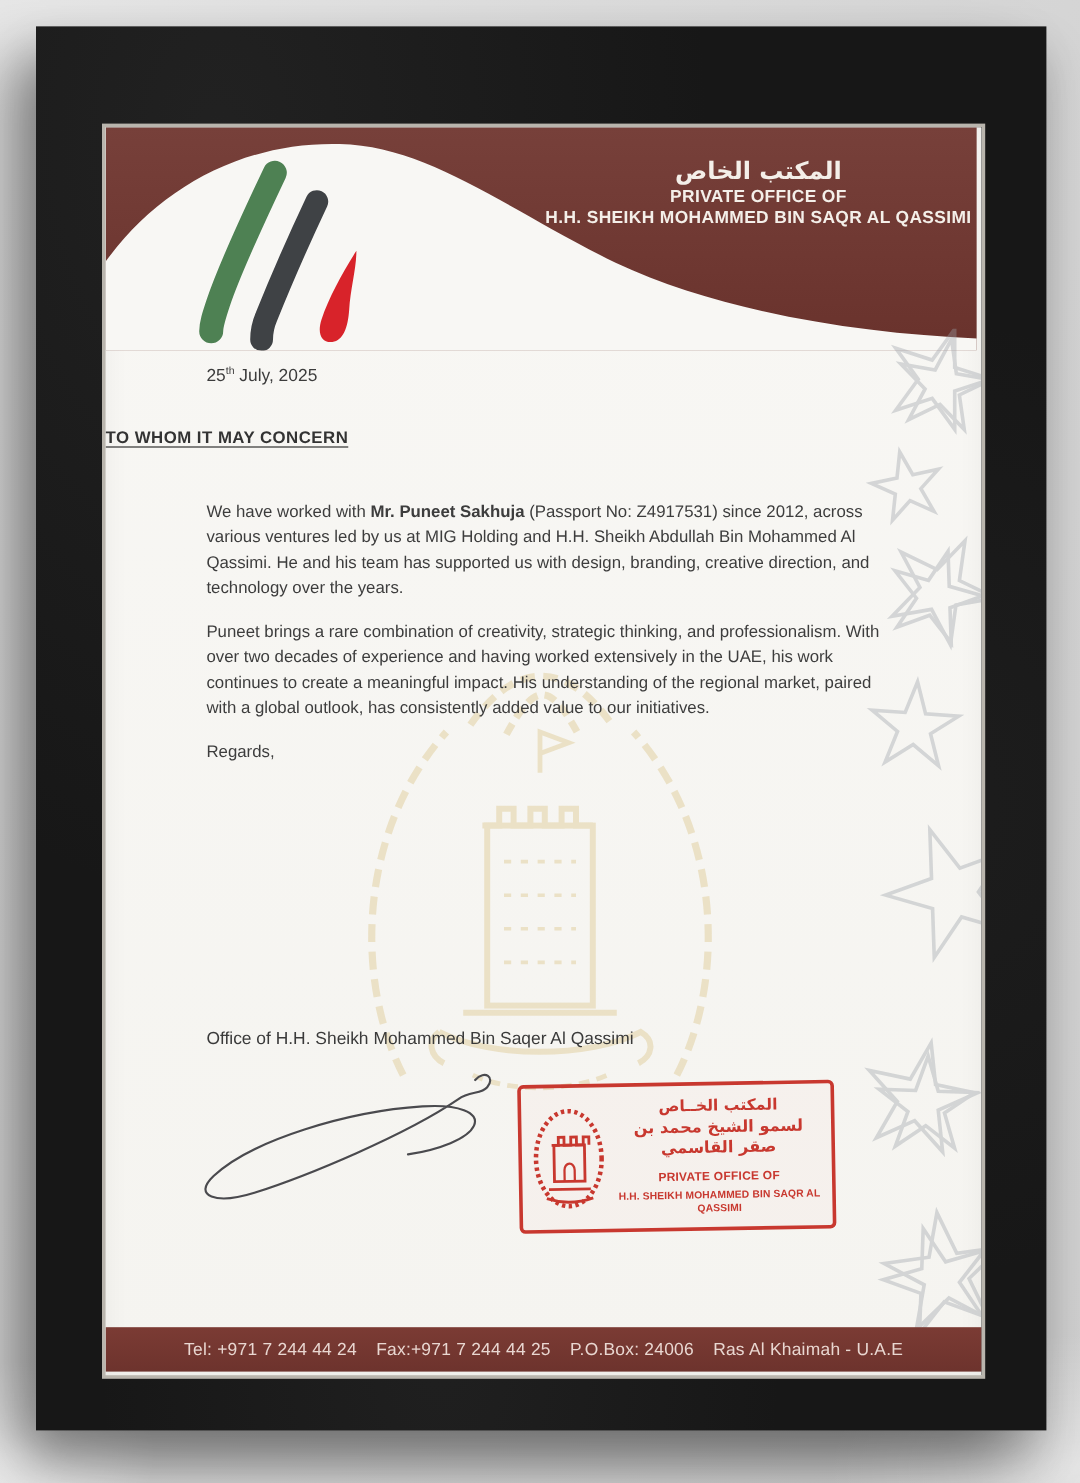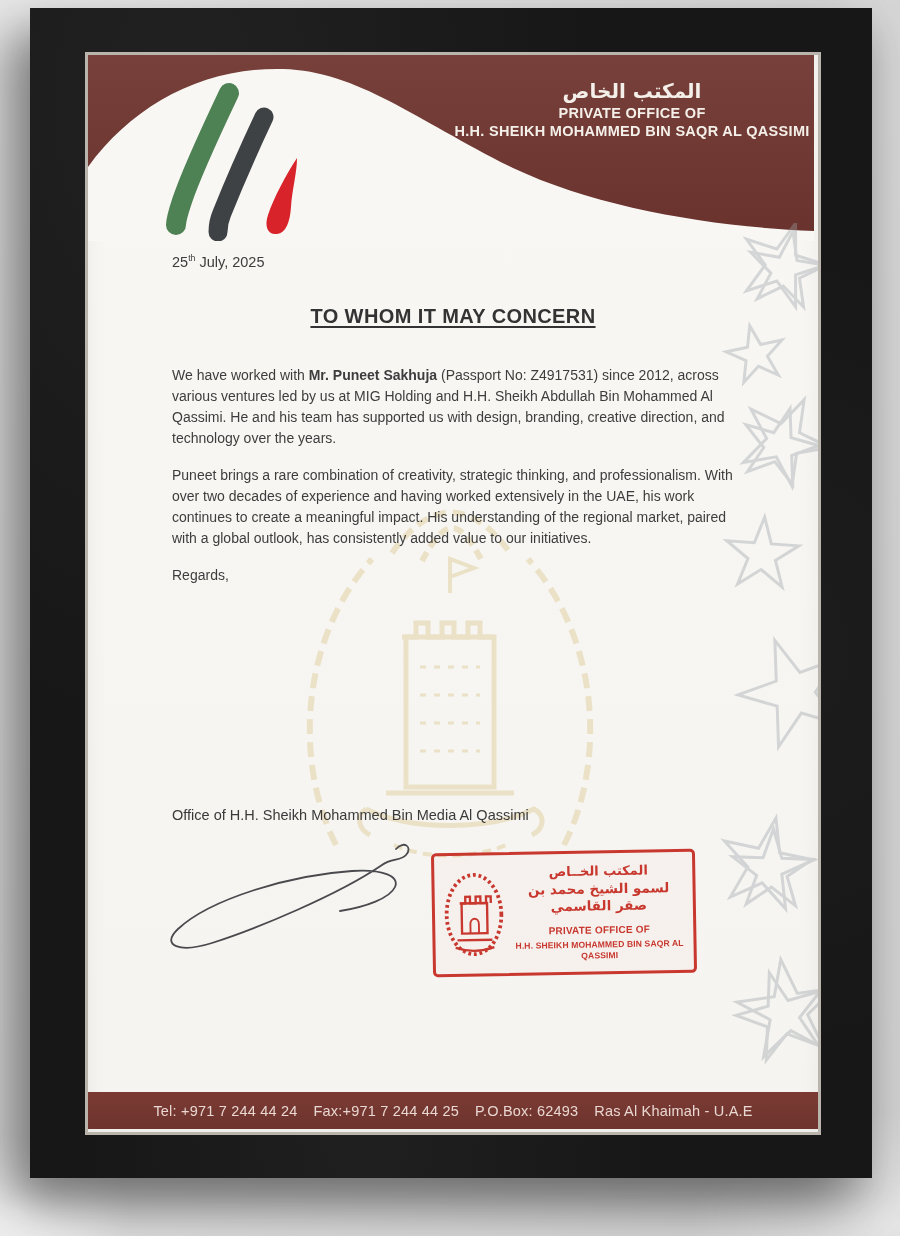--- a/index.html
+++ b/index.html
@@ -5,23 +5,23 @@
   html,body{margin:0;padding:0;}
   body{
     width:900px;height:1236px;overflow:hidden;position:relative;
     font-family:"Liberation Sans",sans-serif;
     background:
       radial-gradient(160px 110px at 2% 98%, rgba(255,255,255,.8), rgba(255,255,255,0) 70%),
       radial-gradient(300px 160px at 100% 99%, rgba(255,255,255,.45), rgba(255,255,255,0) 70%),
       linear-gradient(105deg,#e7e7e7 0%,#dcdcdc 40%,#cfcfcf 100%);
   }
   .frame{
-    position:absolute;left:30px;top:8px;width:842px;height:1170px;
+    position:absolute;left:30px;top:22px;width:842px;height:1170px;
     box-sizing:border-box;
-    padding:47px 54px 46px 58px;
+    padding:84px 54px 46px 58px;
     background:
       radial-gradient(at 18% 8%, rgba(75,75,75,.20), transparent 42%),
       radial-gradient(at 82% 55%, rgba(64,64,64,.16), transparent 45%),
       radial-gradient(at 40% 92%, rgba(85,85,85,.14), transparent 40%),
       #171717;
     box-shadow:-30px 28px 48px rgba(0,0,0,.35), 0 22px 36px rgba(0,0,0,.22);
   }
   .paper{
     position:relative;width:100%;height:100%;
     background:linear-gradient(180deg,#f8f7f4 0%,#f5f4f0 100%);
@@ -32,22 +32,22 @@
   .header-text{
     position:absolute;top:24px;right:8px;width:356px;text-align:center;
     color:#f4efe9;line-height:1.25;
   }
   .header-text .ar1{font-family:"DejaVu Sans",sans-serif;font-size:20px;font-weight:bold;}
   .header-text .ar2{font-family:"DejaVu Sans",sans-serif;font-size:19px;font-weight:bold;margin-top:2px;margin-bottom:12px;}
   .header-text .en{font-size:14.5px;font-weight:bold;letter-spacing:.3px;}
   .date-line{position:absolute;top:198px;left:84px;font-size:14.5px;color:#3c3c3c;text-align:right;}
   .date-line sup{font-size:.6em;}
   .letter-title{
-    position:absolute;top:250px;left:0;right:0;text-align:center;
-    font-size:20px;font-weight:bold;color:#333;letter-spacing:.4px;
+    position:absolute;top:250px;left:0;right:0;text-align:left;
+    font-size:14px;font-weight:bold;color:#333;letter-spacing:.4px;
     text-decoration:underline;text-underline-offset:3px;
   }
   .body-copy{position:absolute;top:310px;left:84px;width:580px;color:#3d3d3d;}
   .body-copy p{margin:0 0 16px 0;font-size:14px;line-height:21px;}
   .body-copy .bold{font-weight:bold;}
   .office-line{position:absolute;top:752px;left:84px;font-size:14.5px;color:#3a3a3a;}
   .signature{position:absolute;left:40px;top:778px;}
   .stamp{
     position:absolute;left:344px;top:796px;width:264px;height:124px;
     box-sizing:border-box;border:3px solid #c8382f;border-radius:5px;
@@ -136,21 +136,21 @@
     </div>
 
     <div class="letter-title">TO WHOM IT MAY CONCERN</div>
 
     <div class="body-copy">
       <p><span>We have worked with </span><span class="bold">Mr. Puneet Sakhuja</span><span> (Passport No: Z4917531) since 2012, across various ventures led by us at MIG Holding and H.H. Sheikh Abdullah Bin Mohammed Al Qassimi. He and his team has supported us with design, branding, creative direction, and technology over the years.</span></p>
       <p>Puneet brings a rare combination of creativity, strategic thinking, and professionalism. With over two decades of experience and having worked extensively in the UAE, his work continues to create a meaningful impact. His understanding of the regional market, paired with a global outlook, has consistently added value to our initiatives.</p>
       <p>Regards,</p>
     </div>
 
-    <div class="office-line">Office of H.H. Sheikh Mohammed Bin Media Al Qassimi</div>
+    <div class="office-line">Office of H.H. Sheikh Mohammed Bin Saqer Al Qassimi</div>
 
     <svg class="signature" width="310" height="145" viewBox="0 0 310 145">
       <path d="M268,16 c8,-9 17,-2 10,6 c-5,6 -15,3 -24,10 M254,32 C210,62 128,96 84,110 C52,120 32,113 50,96 C82,66 162,42 224,38 C254,36 272,43 267,54 C262,65 238,74 212,78" fill="none" stroke="#4a4a4e" stroke-width="1.8" stroke-linecap="round"></path>
     </svg>
 
     <div class="stamp">
       <svg width="66" height="104" viewBox="0 0 70 104">
         <g fill="none" stroke="#c8382f">
           <ellipse cx="35" cy="52" rx="29" ry="42" stroke-width="4" stroke-dasharray="3 3"></ellipse>
           <path d="M20,40 h6 v-7 h5 v7 h6 v-7 h5 v7 h6 v-7 h5 v7" stroke-width="2.5"></path>
@@ -163,18 +163,18 @@
         <div class="s-ar1" dir="rtl">المكتب الخــاص</div>
         <div class="s-ar2" dir="rtl">لسمو الشيخ محمد بن صقر القاسمي</div>
         <div class="s-en1">PRIVATE OFFICE OF</div>
         <div class="s-en2">H.H. SHEIKH MOHAMMED BIN SAQR AL QASSIMI</div>
       </div>
     </div>
 
     <div class="footer-bar">
       <span>Tel: +971 7  244 44 24</span>
       <span>Fax:+971 7 244 44 25</span>
-      <span>P.O.Box: 62493</span>
+      <span>P.O.Box: 24006</span>
       <span>Ras Al Khaimah - U.A.E</span>
     </div>
 
   </div>
 </div>
 
 </body></html>

